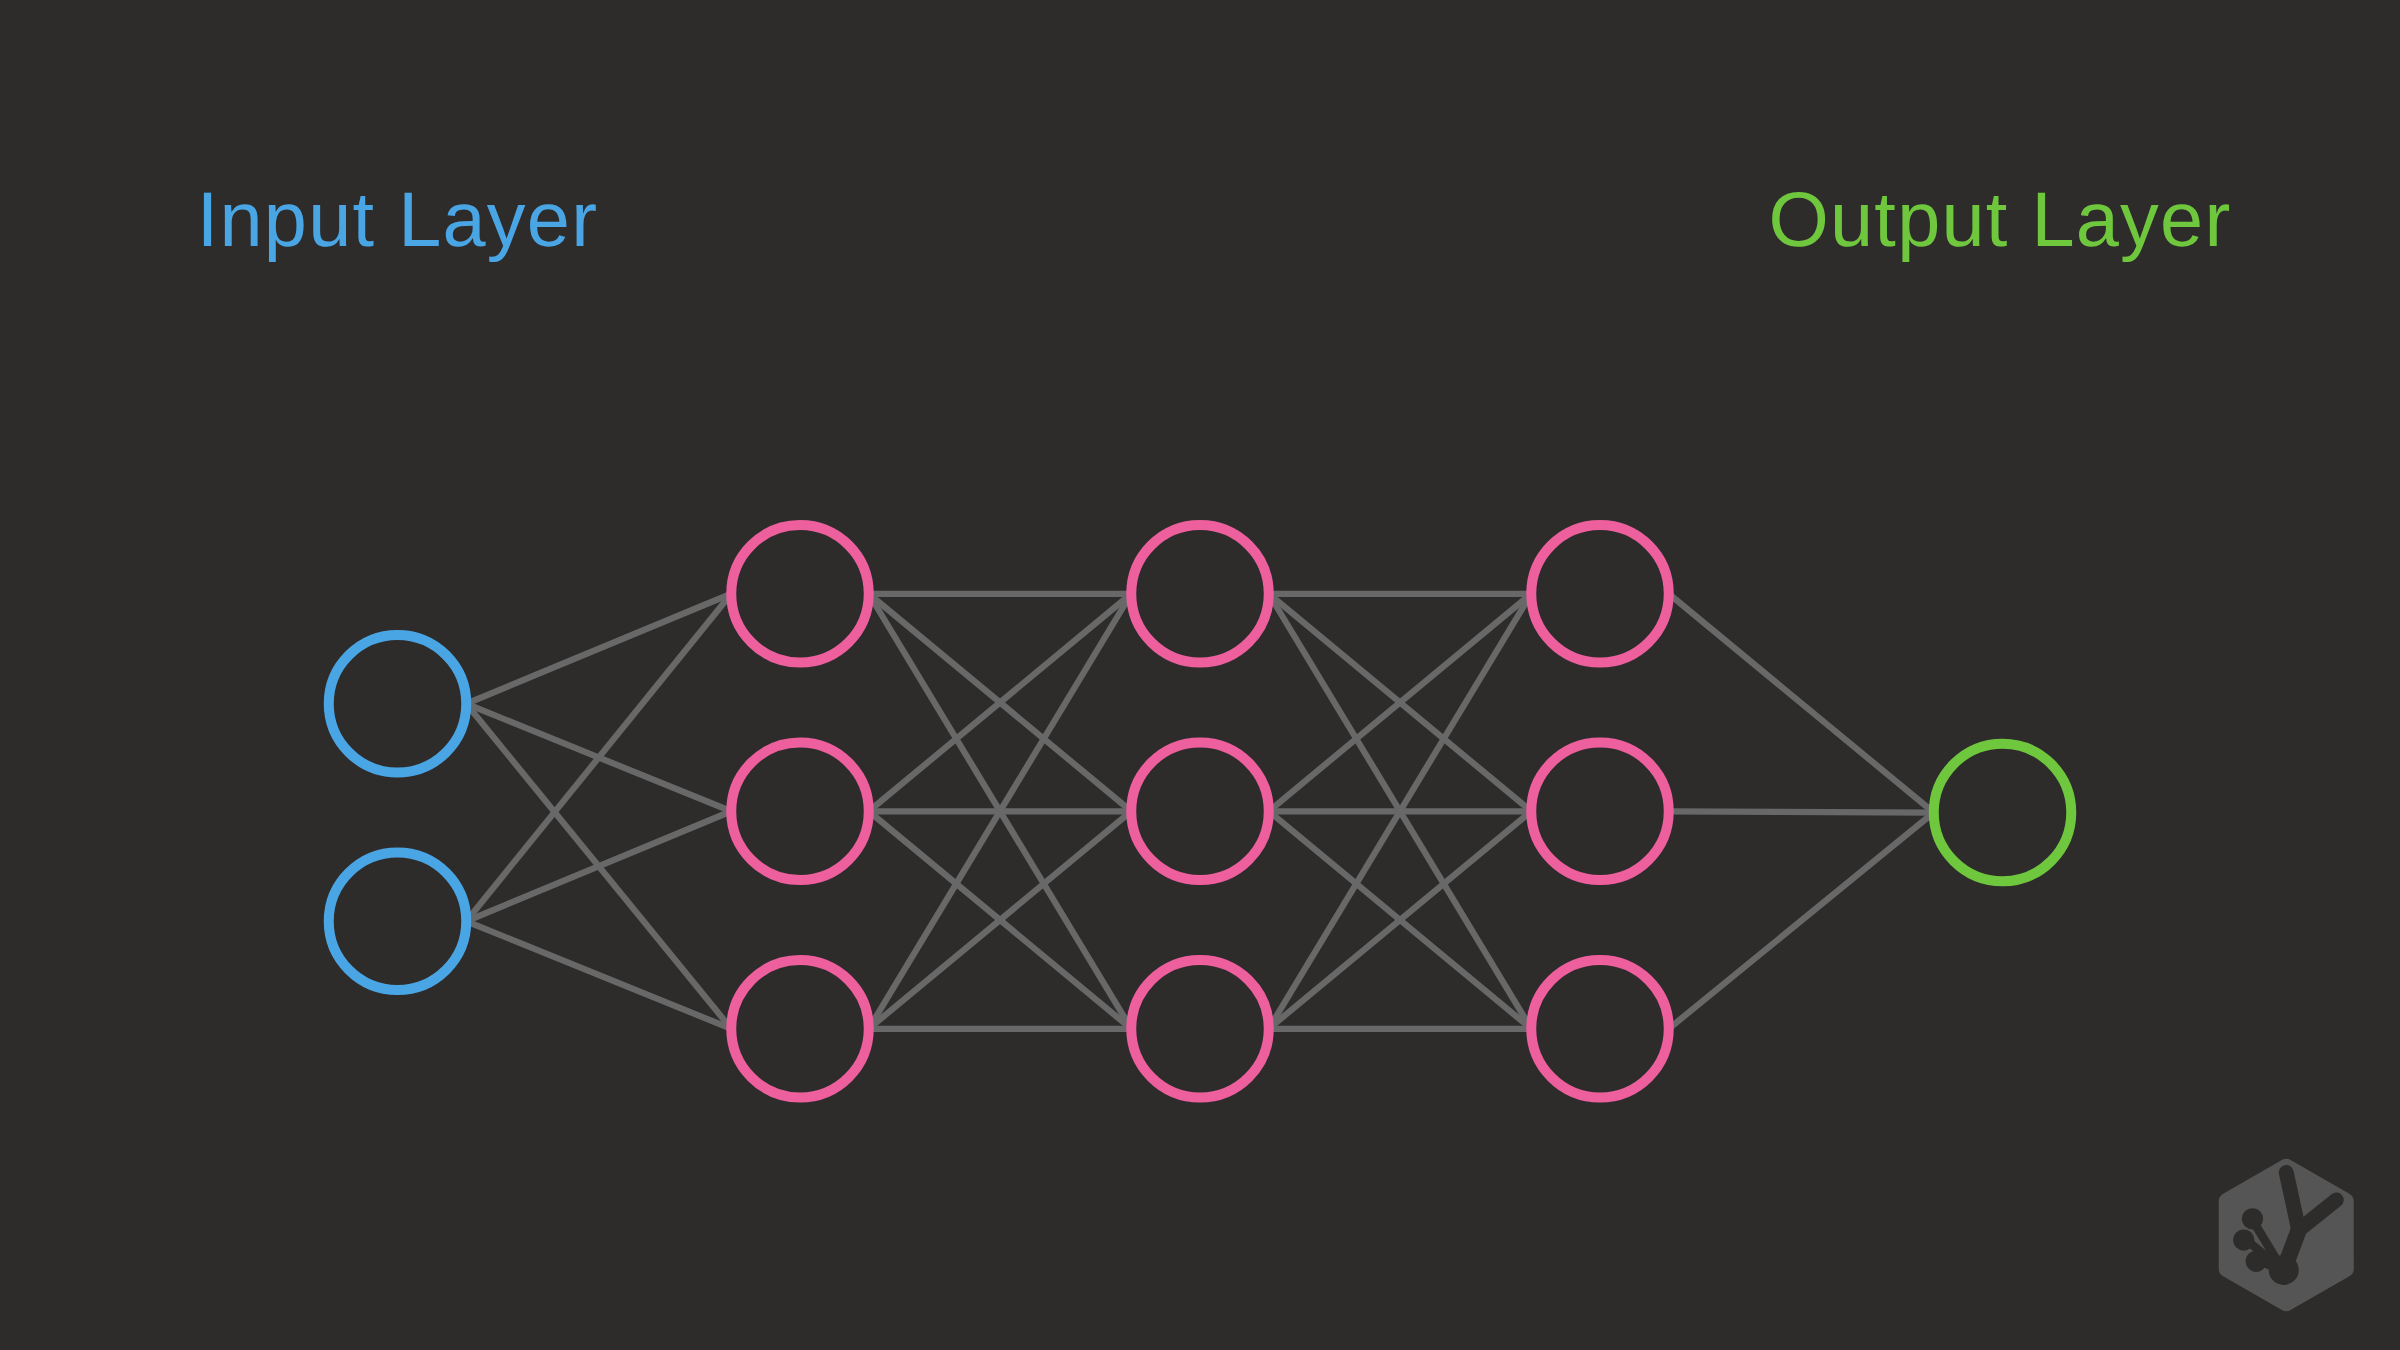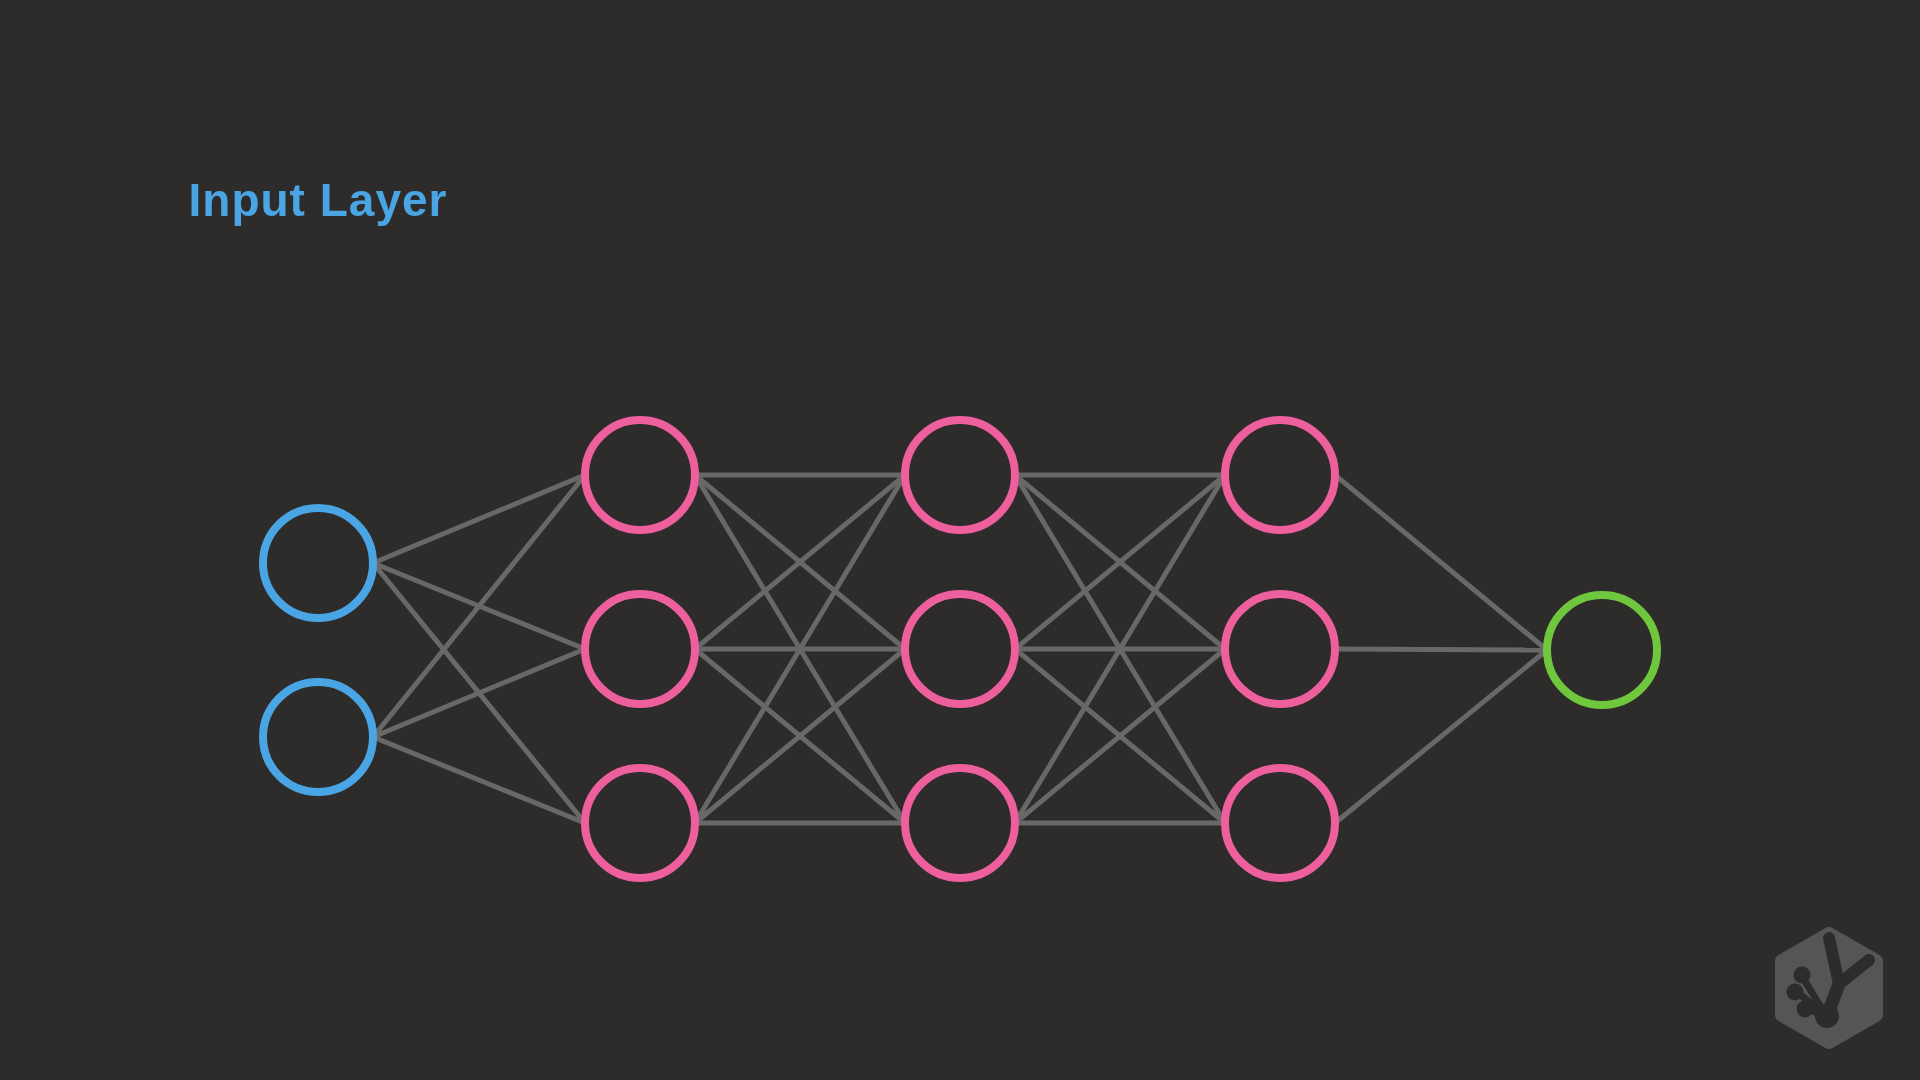--- a/index.html
+++ b/index.html
@@ -18,26 +18,25 @@
   .net-svg {
     position: absolute;
     left: 0;
     top: 0;
     width: 1920px;
     height: 1080px;
   }
   .layer-label {
     position: absolute;
     transform: translate(-50%, -50%);
-    font-size: 46px;
-    font-weight: 700;
+    font-size: 62px;
+    font-weight: 400;
     letter-spacing: 1px;
     white-space: nowrap;
     user-select: none;
-    margin-top: 24px;
   }
   .logo {
     position: absolute;
     transform: translate(-50%, -50%);
   }
 </style>
 </head>
 <body>
 
 <div class="stage" style="background: rgb(45, 44, 43);">
@@ -82,20 +81,21 @@
         <circle cx="960" cy="649" r="55" fill="#2D2C2B" stroke="#EE5F9E" stroke-width="8"></circle>
         <circle cx="960" cy="823" r="55" fill="#2D2C2B" stroke="#EE5F9E" stroke-width="8"></circle>
         <circle cx="1280" cy="475" r="55" fill="#2D2C2B" stroke="#EE5F9E" stroke-width="8"></circle>
         <circle cx="1280" cy="649" r="55" fill="#2D2C2B" stroke="#EE5F9E" stroke-width="8"></circle>
         <circle cx="1280" cy="823" r="55" fill="#2D2C2B" stroke="#EE5F9E" stroke-width="8"></circle>
         <circle cx="1602" cy="650" r="55" fill="#2D2C2B" stroke="#6FC73E" stroke-width="8"></circle>
       </g>
   </svg>
 
   <div class="layer-label" style="left: 318px; top: 176px; color: rgb(74, 165, 228);">Input Layer</div>
+  <div class="layer-label" style="left: 1600px; top: 176px; color: rgb(111, 199, 62);">Output Layer</div>
 
   <svg class="logo" width="140" height="140" viewBox="-70 -70 140 140" xmlns="http://www.w3.org/2000/svg" style="left: 1829px; top: 988px; color: rgb(85, 85, 85);">
 
     <polygon points="0,-54 47,-27 47,27 0,54 -47,27 -47,-27" fill="currentColor" stroke="currentColor" stroke-width="14" stroke-linejoin="round"></polygon>
 
     <g stroke="var(--bg)" fill="none" stroke-linecap="round">
       <path d="M -2 28 L 10 -4" stroke-width="13"></path>
       <path d="M 10 -4 L 0 -50" stroke-width="12"></path>
       <path d="M 10 -4 L 40 -28" stroke-width="12"></path>
       <path d="M -4 26 L -27 -12" stroke-width="7"></path>

